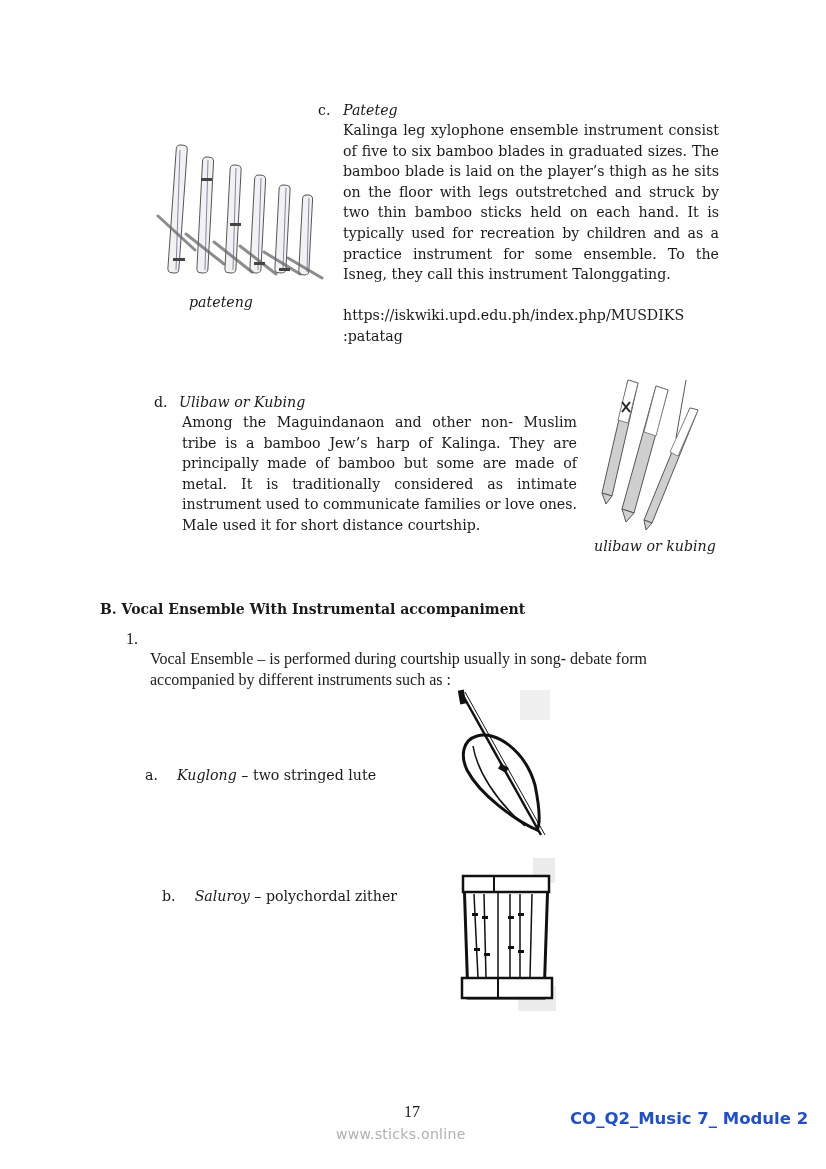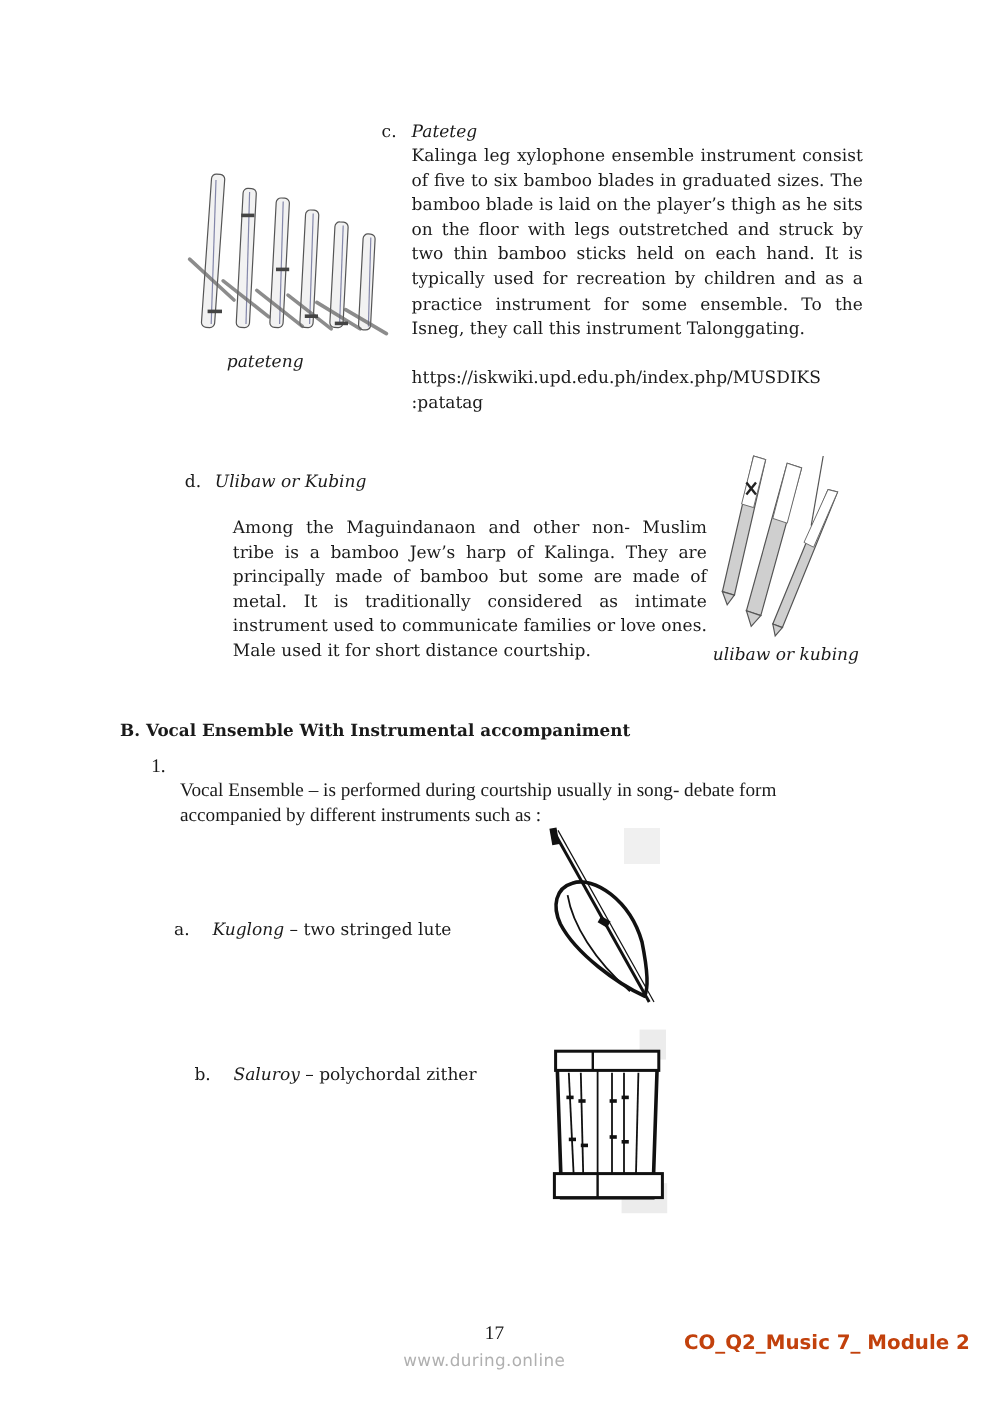--- a/index.html
+++ b/index.html
@@ -53,21 +53,21 @@
     <rect x="51" y="38" width="11" height="3"></rect>
     <rect x="80" y="83" width="11" height="3"></rect>
     <rect x="104" y="122" width="11" height="3"></rect>
     <rect x="129" y="128" width="11" height="3"></rect>
   </g>
 </svg>
 <div class="abs caption" style="left:189px; top:294px;">pateteng</div>
 
 <div class="abs serif" style="left:154px; top:392px;">d.</div>
 <div class="abs serif it" style="left:179px; top:392px;">Ulibaw or Kubing</div>
-<div class="abs serif just" style="left:194px; top:412px; width:395px;margin-top:18px;">Among the Maguindanaon and other non- Muslim tribe is a bamboo Jew’s harp of Kalinga. They are principally made of bamboo but some are made of metal.  It is traditionally considered as intimate instrument used to communicate families or love ones. Male used it for short distance courtship.</div>
+<div class="abs serif just" style="left:182px; top:412px; width:395px;">Among the Maguindanaon and other non- Muslim tribe is a bamboo Jew’s harp of Kalinga. They are principally made of bamboo but some are made of metal.  It is traditionally considered as intimate instrument used to communicate families or love ones. Male used it for short distance courtship.</div>
 
 <svg style="left:598px; top:378px;" width="110" height="150" viewBox="0 0 110 150">
   <g stroke="#555" stroke-width="1" fill="#cfcfcf">
     <polygon points="30,2 40,5 14,118 4,115"></polygon>
     <polygon points="4,115 14,118 8,126"></polygon>
     <polygon points="58,8 70,12 36,135 24,131"></polygon>
     <polygon points="24,131 36,135 28,144"></polygon>
     <polygon points="92,30 100,32 54,145 46,142"></polygon>
     <polygon points="46,142 54,145 48,152"></polygon>
   </g>
@@ -133,14 +133,14 @@
     <rect x="50" y="58" width="6" height="3"></rect>
     <rect x="60" y="55" width="6" height="3"></rect>
     <rect x="16" y="90" width="6" height="3"></rect>
     <rect x="26" y="95" width="6" height="3"></rect>
     <rect x="50" y="88" width="6" height="3"></rect>
     <rect x="60" y="92" width="6" height="3"></rect>
   </g>
 </svg>
 
 <div class="abs lserif" style="left:404px; top:1101px; font-size:16px;">17</div>
-<div class="abs" style="left:570px; top:1109px; font-family:'DejaVu Sans', sans-serif; font-weight:bold; font-size:16.5px; color:#c2410c;">CO_Q2_Music 7_ Module 2</div>
-<div class="abs" style="left:336px; top:1126px; font-family:'DejaVu Sans', sans-serif; font-size:14px; color:#b0b0b0; letter-spacing:0.3px;">www.during.online</div>
+<div class="abs" style="left:570px; top:1109px; font-family:'DejaVu Sans', sans-serif; font-weight:bold; font-size:16.5px; color:#1d4ed8;">CO_Q2_Music 7_ Module 2</div>
+<div class="abs" style="left:336px; top:1126px; font-family:'DejaVu Sans', sans-serif; font-size:14px; color:#b0b0b0; letter-spacing:0.3px;">www.sticks.online</div>
 
 </body></html>

